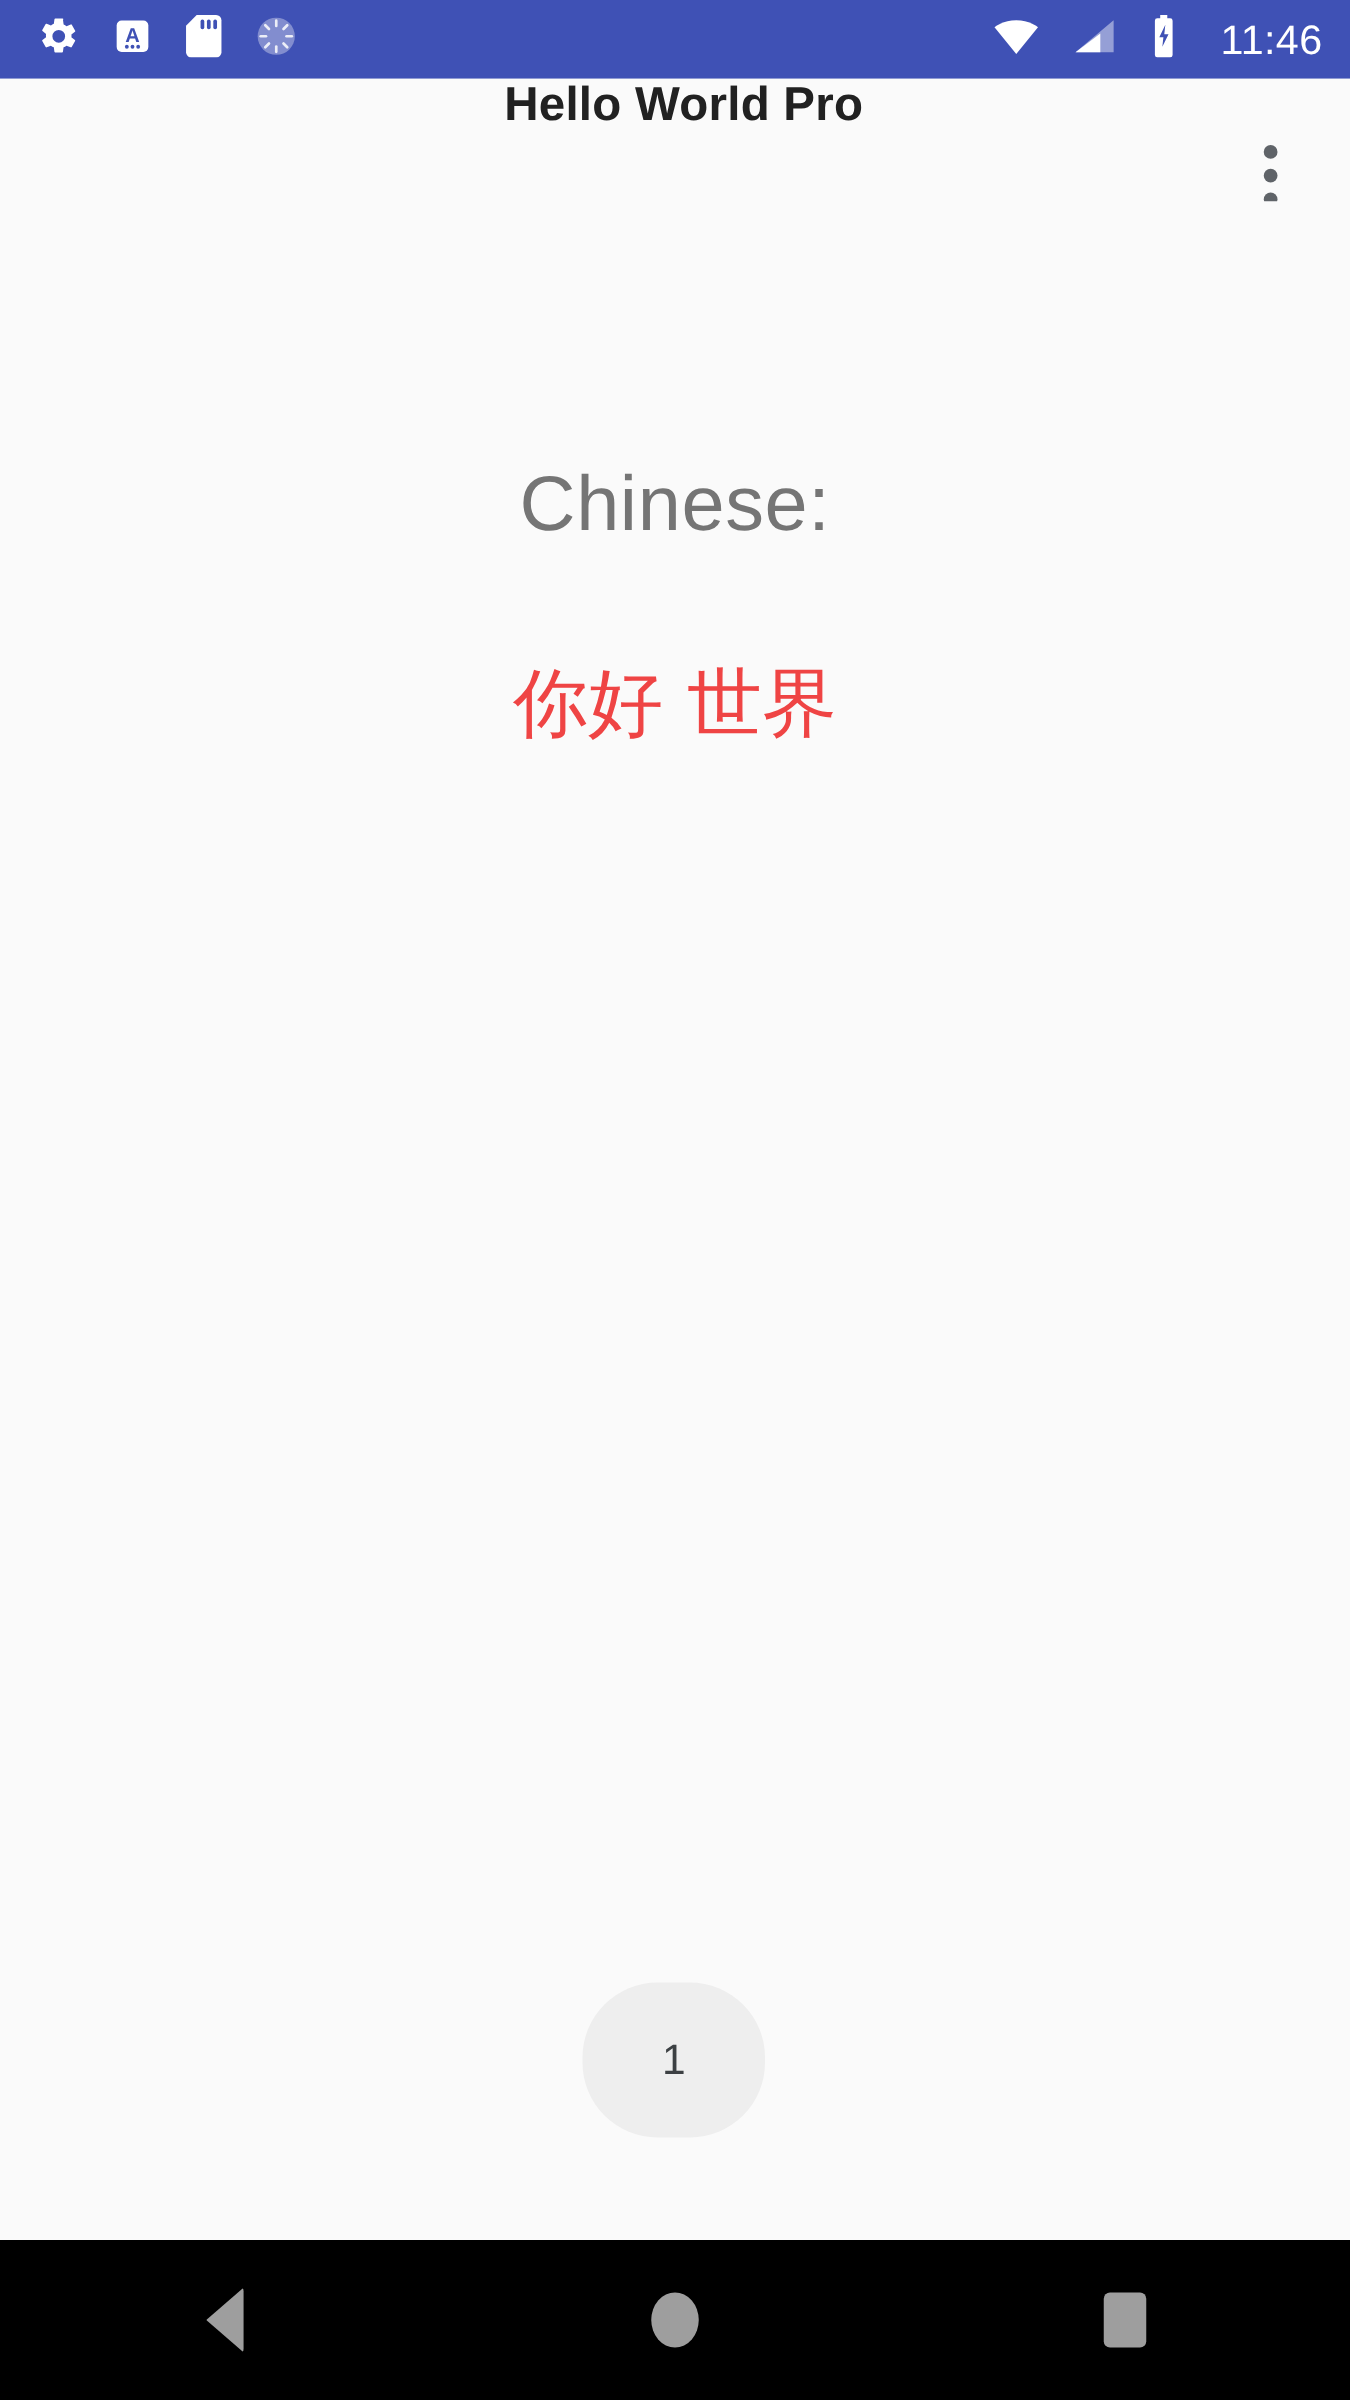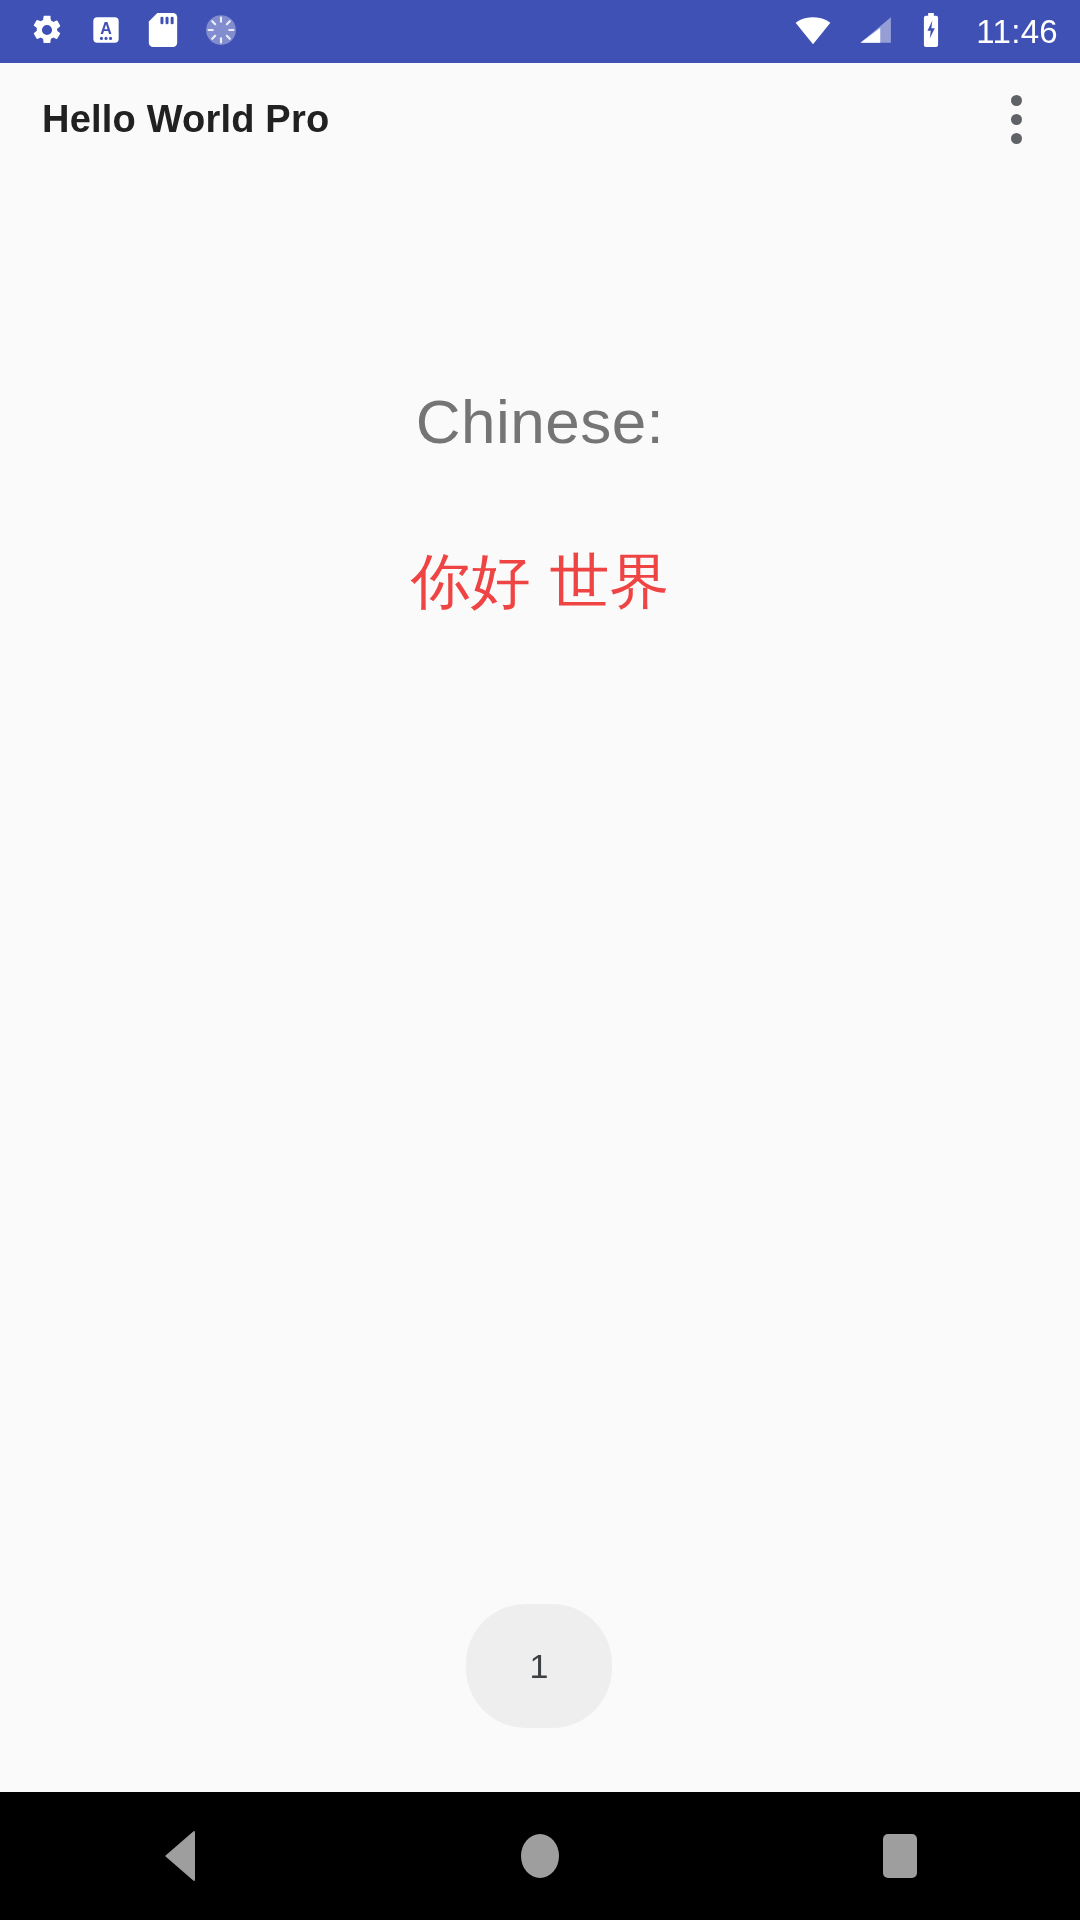--- a/index.html
+++ b/index.html
@@ -23,36 +23,37 @@
   .status-time{
     color:#ffffff; font-size:33px; font-weight:500; letter-spacing:.3px;
     margin-left:7px; line-height:1;
   }
 
   
   .app-bar{
     position:absolute; top:63px; left:0; width:1080px; height:112px;
     background:#fafafa; display:flex; align-items:center;
     padding:0 28px 0 42px;
+    flex-direction:column;
   }
   .app-title{
     font-size:38px; font-weight:bold; color:#212121; letter-spacing:.2px;
   }
   .overflow-btn{
     margin-left:auto; width:72px; height:72px;
     display:flex; flex-direction:column; align-items:center;
     justify-content:center; gap:8px; cursor:pointer;
   }
   .overflow-btn .dot{
     width:11px; height:11px; border-radius:50%; background:#5f6368;
   }
 
   
   .content{
-    position:absolute; top:179px; left:0; width:1080px; height:1617px;
+    position:absolute; top:161px; left:0; width:1080px; height:1617px;
     background:#fafafa;
   }
   .label-chinese{
     position:absolute; top:212px; left:0; width:1080px;
     text-align:center; font-size:62px; font-weight:300;
     color:#757575; letter-spacing:.5px; line-height:1;
   }
   .text-chinese{
     position:absolute; top:372px; left:0; width:1080px;
     text-align:center; font-size:60px; font-weight:400;

